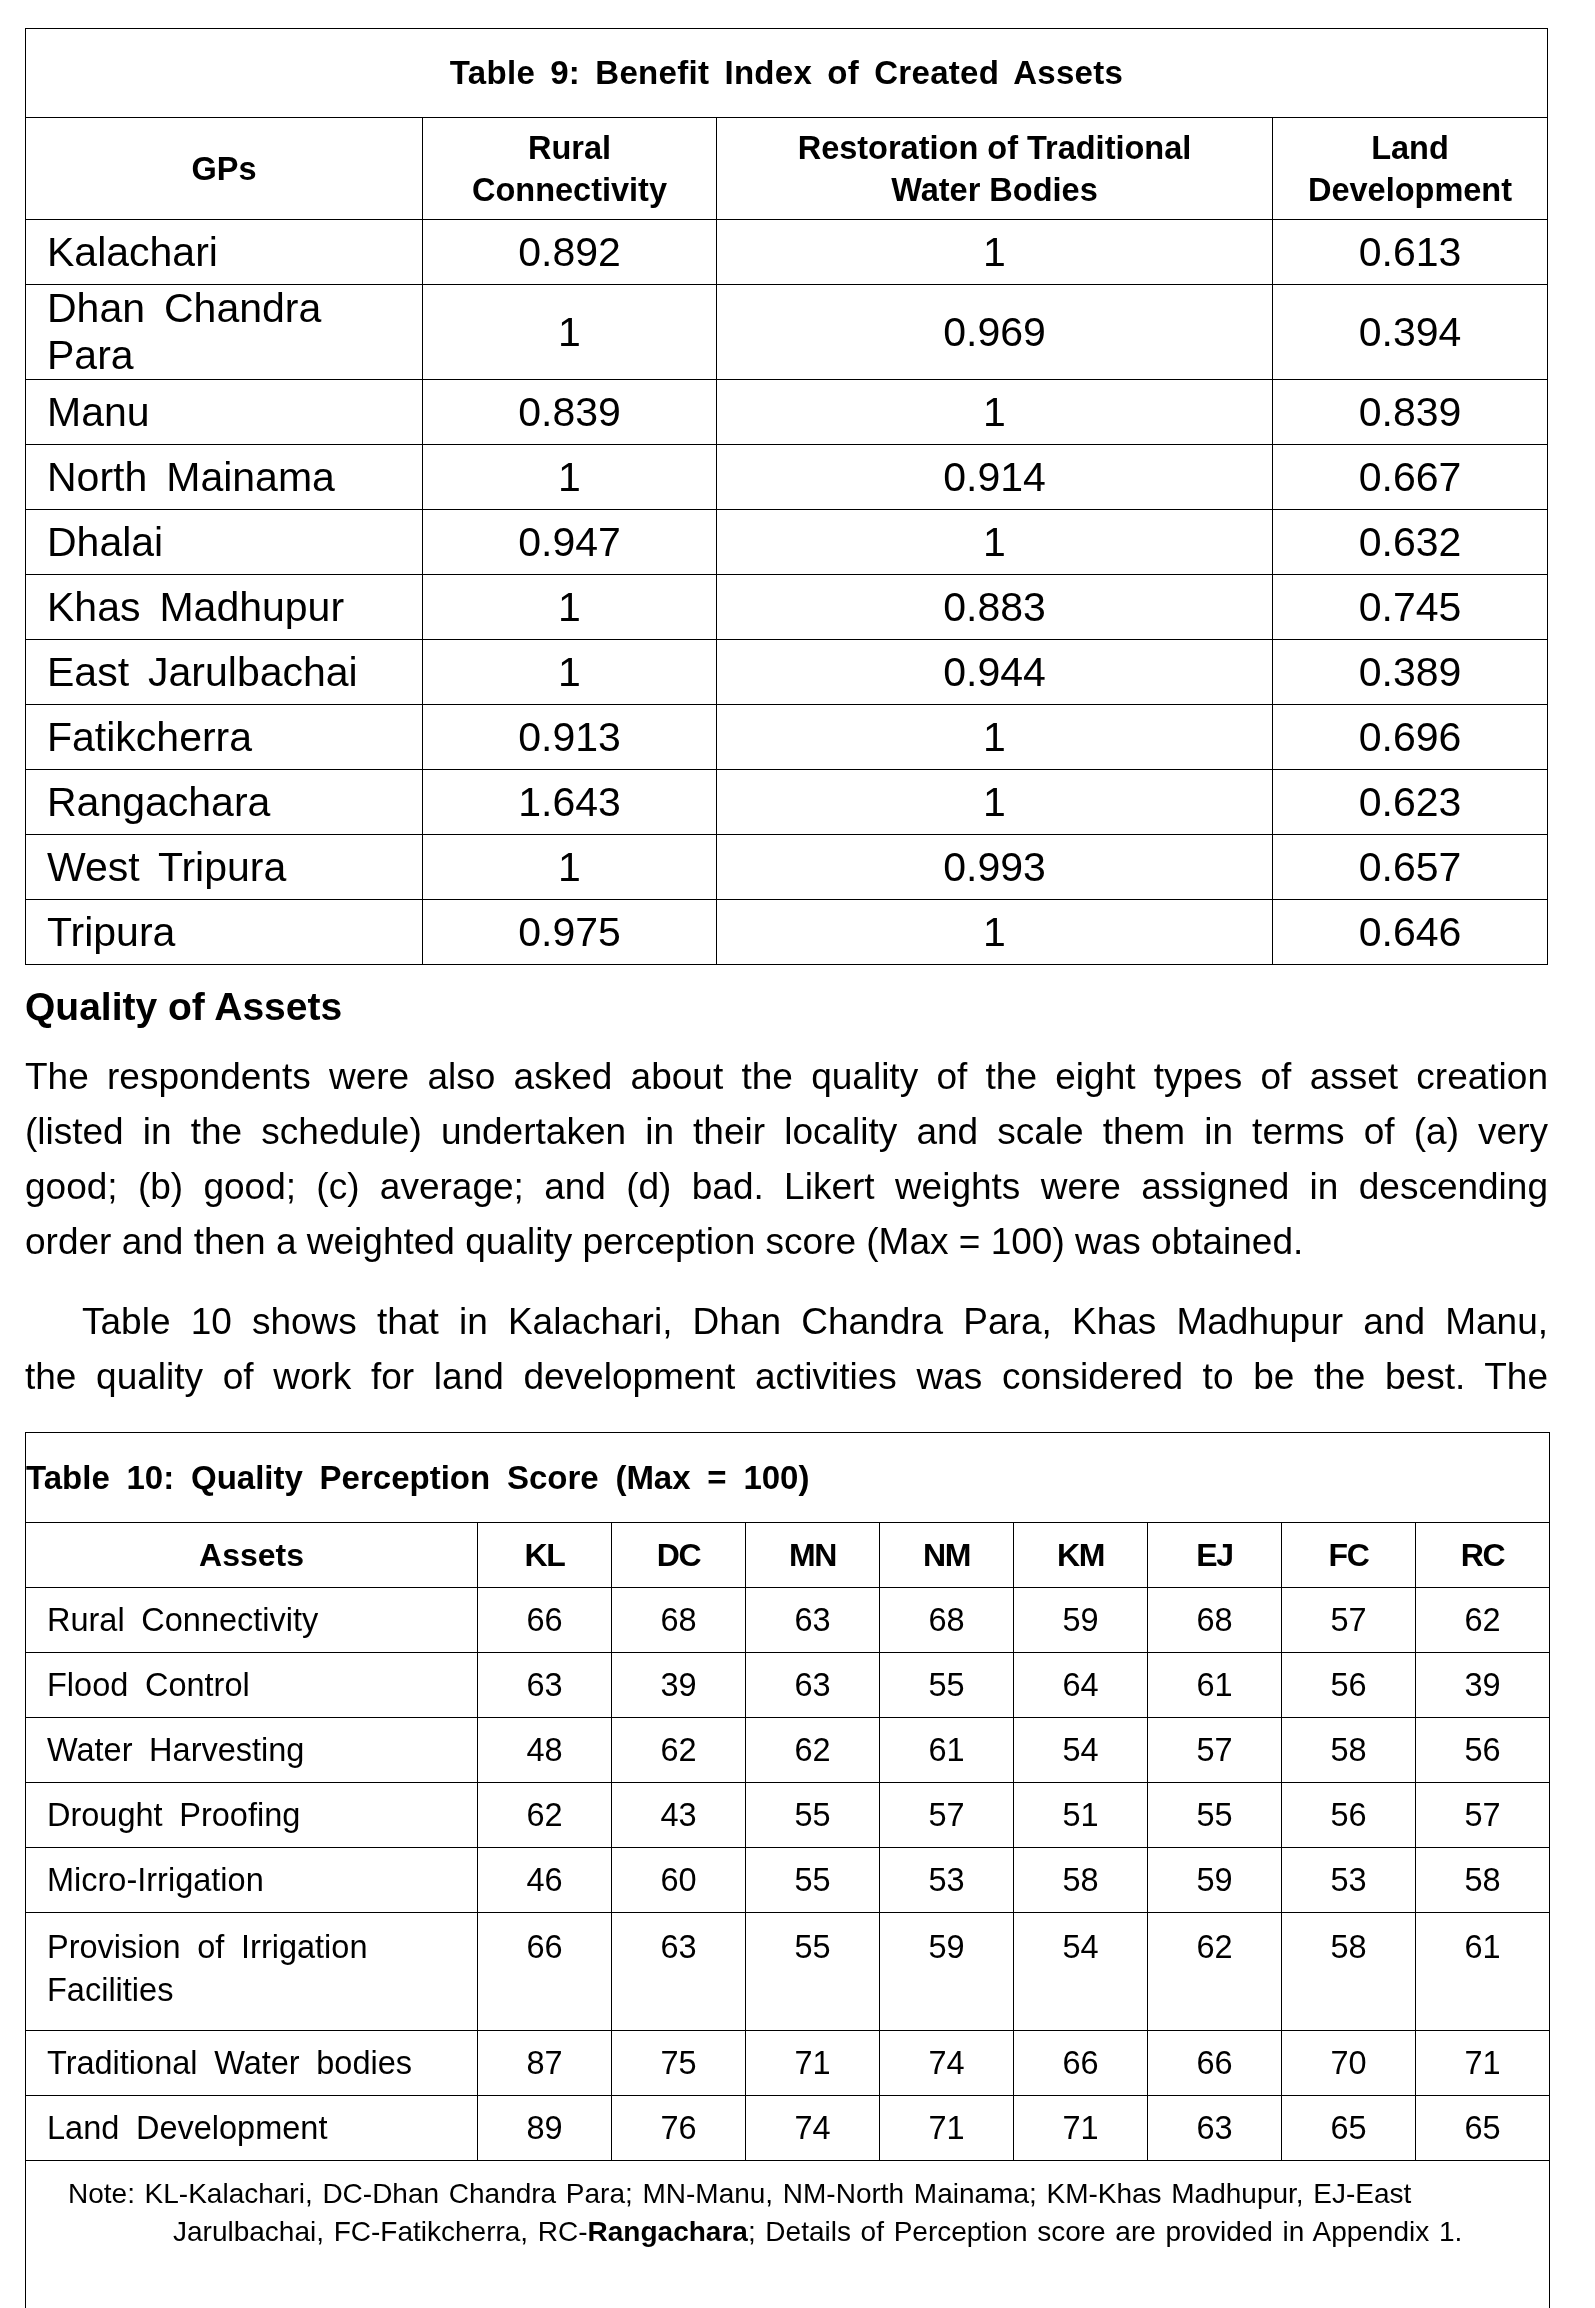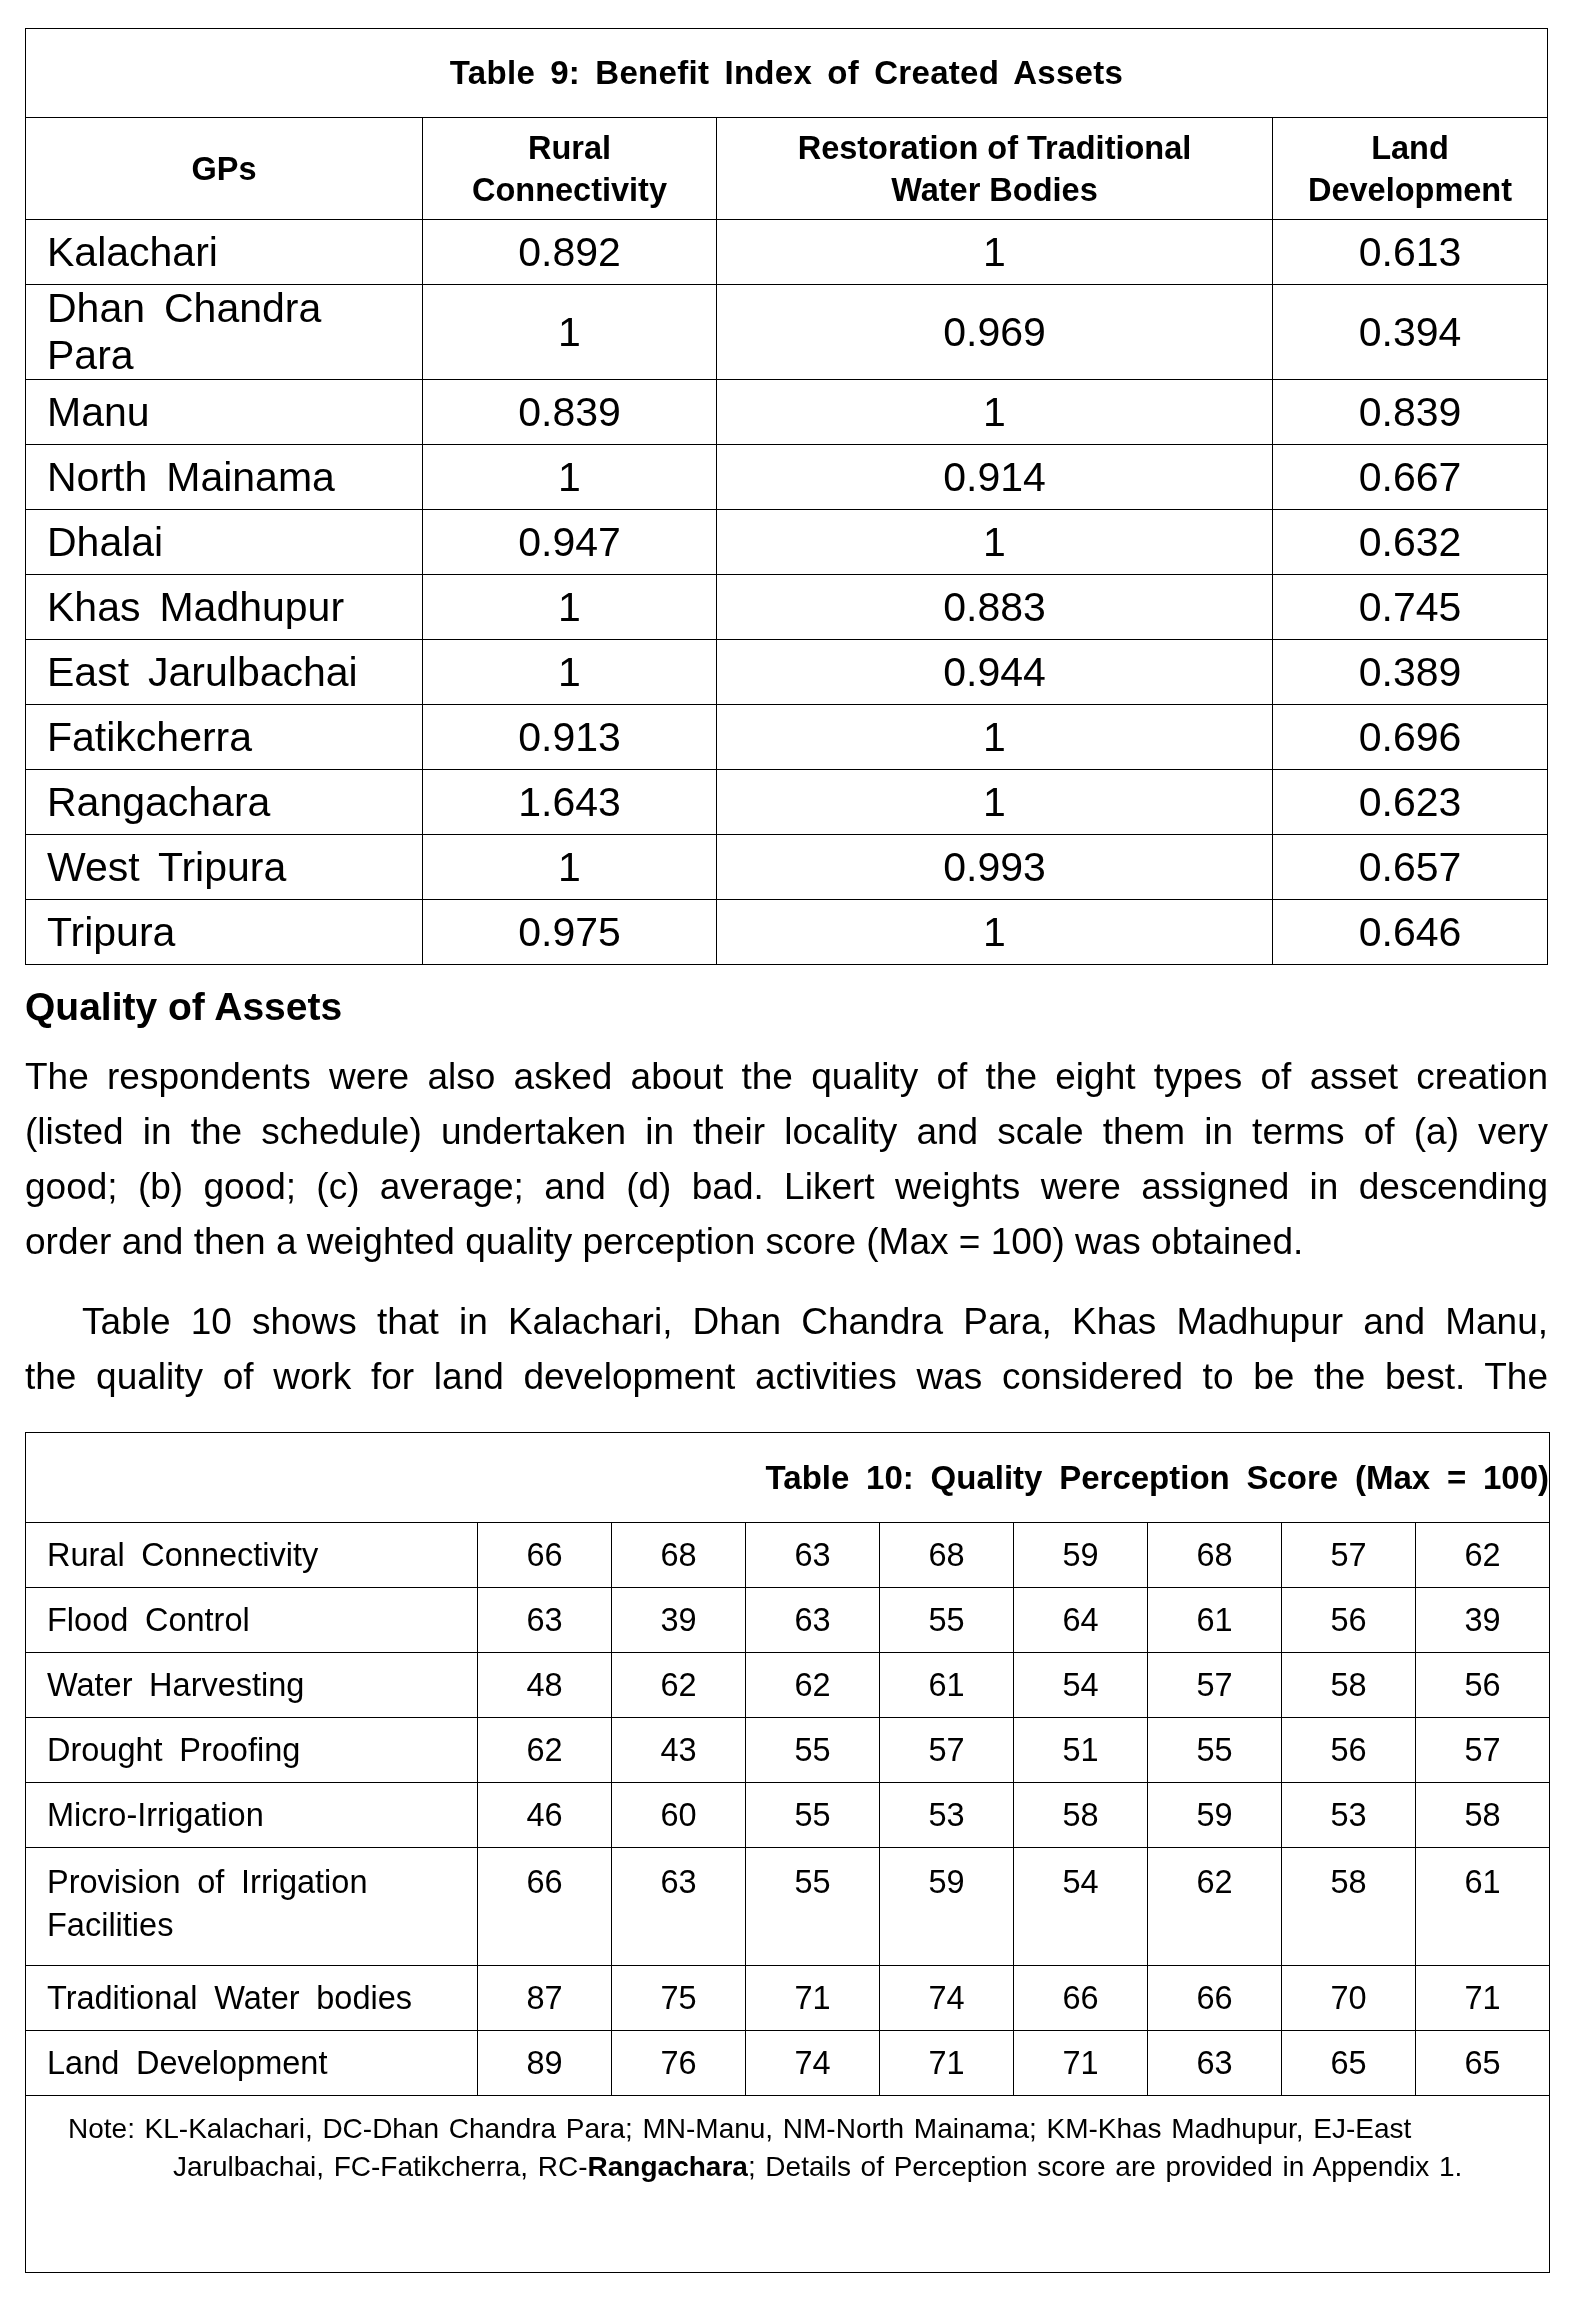--- a/index.html
+++ b/index.html
@@ -10,21 +10,21 @@
   table { border-collapse: collapse; position: absolute; left: 25px; width: 1523px; table-layout: fixed; }
   td, th { border: 1.9px solid #000; padding: 0; }
   #t9 { top: 28px; }
   #t9 .title-cell { height: 88px; text-align: center; font-weight: bold; font-size: 33px; letter-spacing: 0.3px; word-spacing: 5.7px; }
   #t9 .hdr th { height: 101px; font-size: 32.5px; font-weight: bold; line-height: 42px; text-align: center; }
   #t9 .row td { height: 64px; font-size: 41px; }
   td.name { text-align: left; padding-left: 21px; word-spacing: 7.6px; }
   td.num { text-align: center; }
 
   #t10 { top: 1432px; }
-  #t10 .title-cell { height: 89px; text-align: right; font-weight: bold; font-size: 33px; word-spacing: 7.6px; }
+  #t10 .title-cell { height: 89px; text-align: left; font-weight: bold; font-size: 33px; word-spacing: 7.6px; }
   #t10 .hdr th { height: 64px; font-size: 32px; font-weight: bold; text-align: center; letter-spacing: -1.4px; }
   #t10 .hdr th.assets { letter-spacing: 0; }
   #t10 .row td { height: 64px; font-size: 32.5px; vertical-align: middle; }
   #t10 .row.tall td { height: 104px; vertical-align: top; padding-top: 13.4px; line-height: 43px; }
   #t10 .row.tall td.name { padding-top: 13.4px; }
   #t10 .note-cell { height: 141px; font-size: 28px; line-height: 38px; padding: 13.4px 17px 21px 21px; text-align: left; vertical-align: top; }
   .note-label { font-weight: normal; }
   .note-text { display: block; padding-left: 126px; text-indent: -105px; word-spacing: 1.9px; }
   .note-text .bold { font-weight: bold; }
 
@@ -153,20 +153,31 @@
       <col style="width:134px">
     <col style="width:134px">
       <col style="width:134px">
       <col style="width:134px">
       <col style="width:134px">
   </colgroup>
   <tbody>
       <tr>
     <td colspan="9" class="title-cell">Table 10: Quality Perception Score (Max = 100)</td>
   </tr>
+  <tr class="hdr">
+    <th class="assets">Assets</th>
+    <th>KL</th>
+    <th>DC</th>
+    <th>MN</th>
+    <th>NM</th>
+    <th>KM</th>
+    <th>EJ</th>
+    <th>FC</th>
+    <th>RC</th>
+  </tr>
 
   <tr class="row">
     <td class="name">Rural Connectivity</td>
     <td class="num">66</td>
     <td class="num">68</td>
     <td class="num">63</td>
     <td class="num">68</td>
     <td class="num">59</td>
     <td class="num">68</td>
     <td class="num">57</td>

